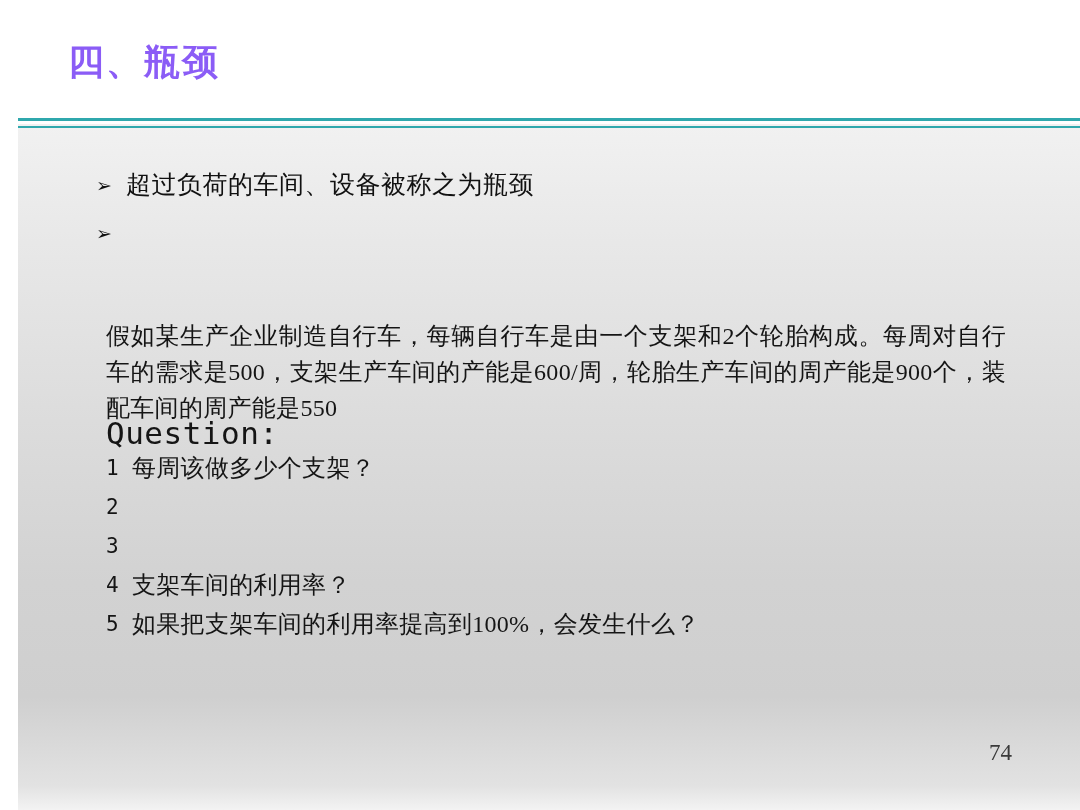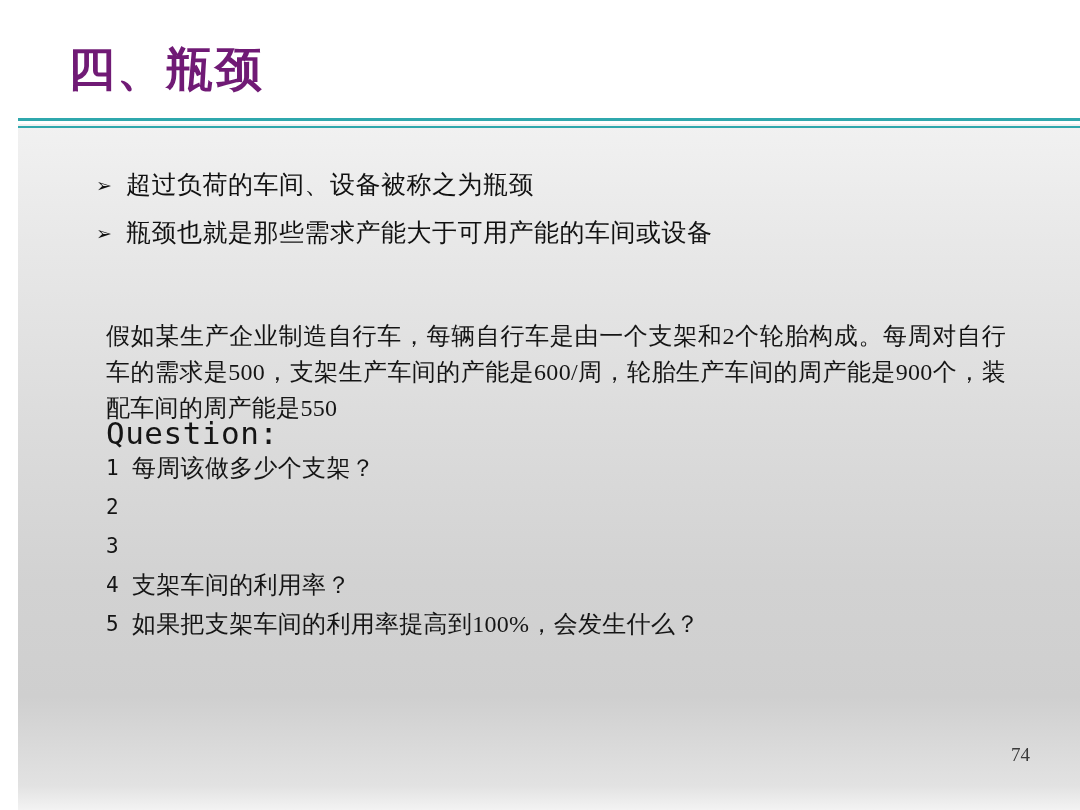--- a/index.html
+++ b/index.html
@@ -33,23 +33,23 @@
     left: 18px;
     top: 0;
     width: 1062px;
     height: 124px;
     background: #ffffff;
   }
   .slide-title {
     position: absolute;
     left: 50px;
     top: 38px;
-    font-size: 47px;
+    font-size: 36px;
     font-weight: bold;
-    color: #701a75;
+    color: #8b5cf6;
     letter-spacing: 2px;
     white-space: nowrap;
     font-family: Liberation Mono, monospace;
   }
   .rule-wrap {
     position: absolute;
     left: 18px;
     top: 118px;
     width: 1062px;
     height: 12px;
@@ -135,23 +135,23 @@
     width: 26px;
     flex: 0 0 26px;
     font-family: "DejaVu Sans Mono", monospace;
     font-size: 21px;
   }
   .q-text {
     letter-spacing: 0.3px;
   }
   .page-number {
     position: absolute;
-    right: 50px;
+    right: 68px;
     bottom: 44px;
-    font-size: 19px;
+    font-size: 23px;
     color: #3a3a3a;
     font-family: "Liberation Serif", serif;
   }
 </style>
 </head>
 <body>
 
 <div class="slide">
 
   <div class="left-bar"></div>
@@ -165,21 +165,20 @@
     <div class="rule-bottom"></div>
   </div>
 
   <div class="bullets">
     <div class="bullet-row">
       <span class="bullet-marker">➢</span>
       <span class="bullet-text">超过负荷的车间、设备被称之为瓶颈</span>
     </div>
     <div class="bullet-row">
       <span class="bullet-marker">➢</span>
-      <span class="bullet-text">瓶颈也就是那些需求产能大于可用产能的车间或设备</span>
     </div>
   </div>
 
   <div class="para">假如某生产企业制造自行车，每辆自行车是由一个支架和2个轮胎构成。每周对自行车的需求是500，支架生产车间的产能是600/周，轮胎生产车间的周产能是900个，装配车间的周产能是550</div>
 
   <div class="question-label">Question:</div>
 
   <div class="q-list">
     <div class="q-item">
       <span class="q-num">1</span>

